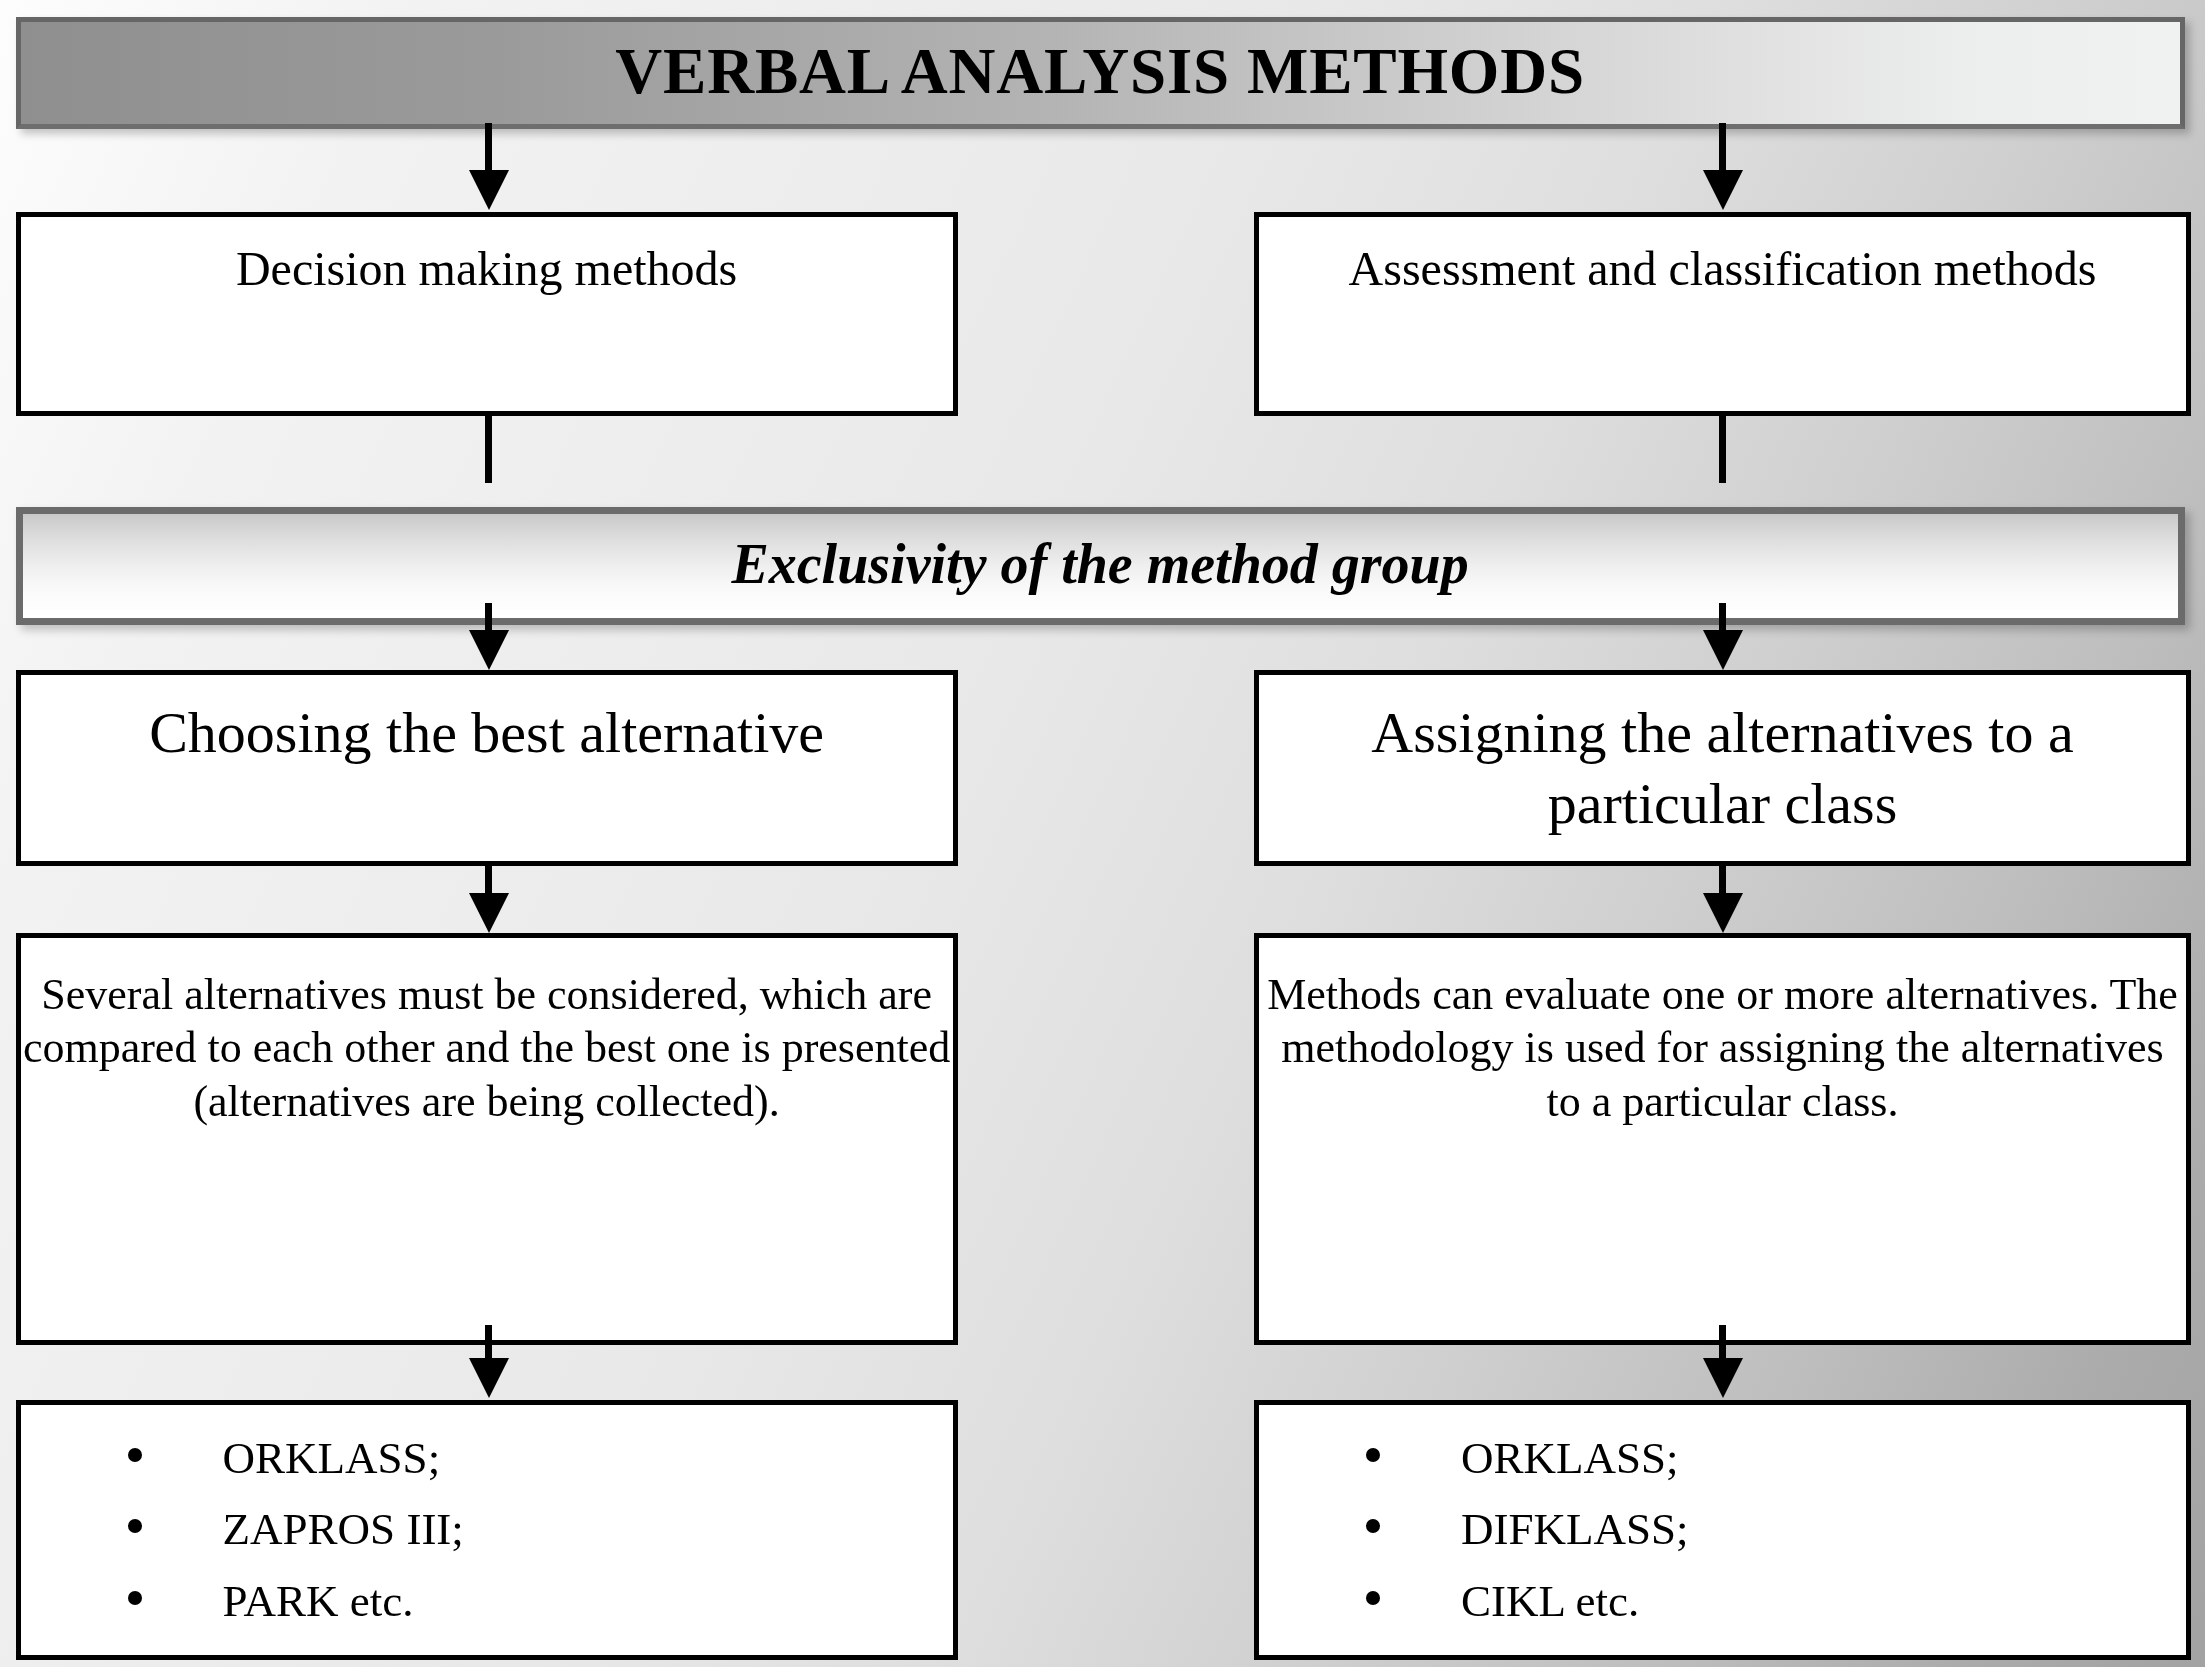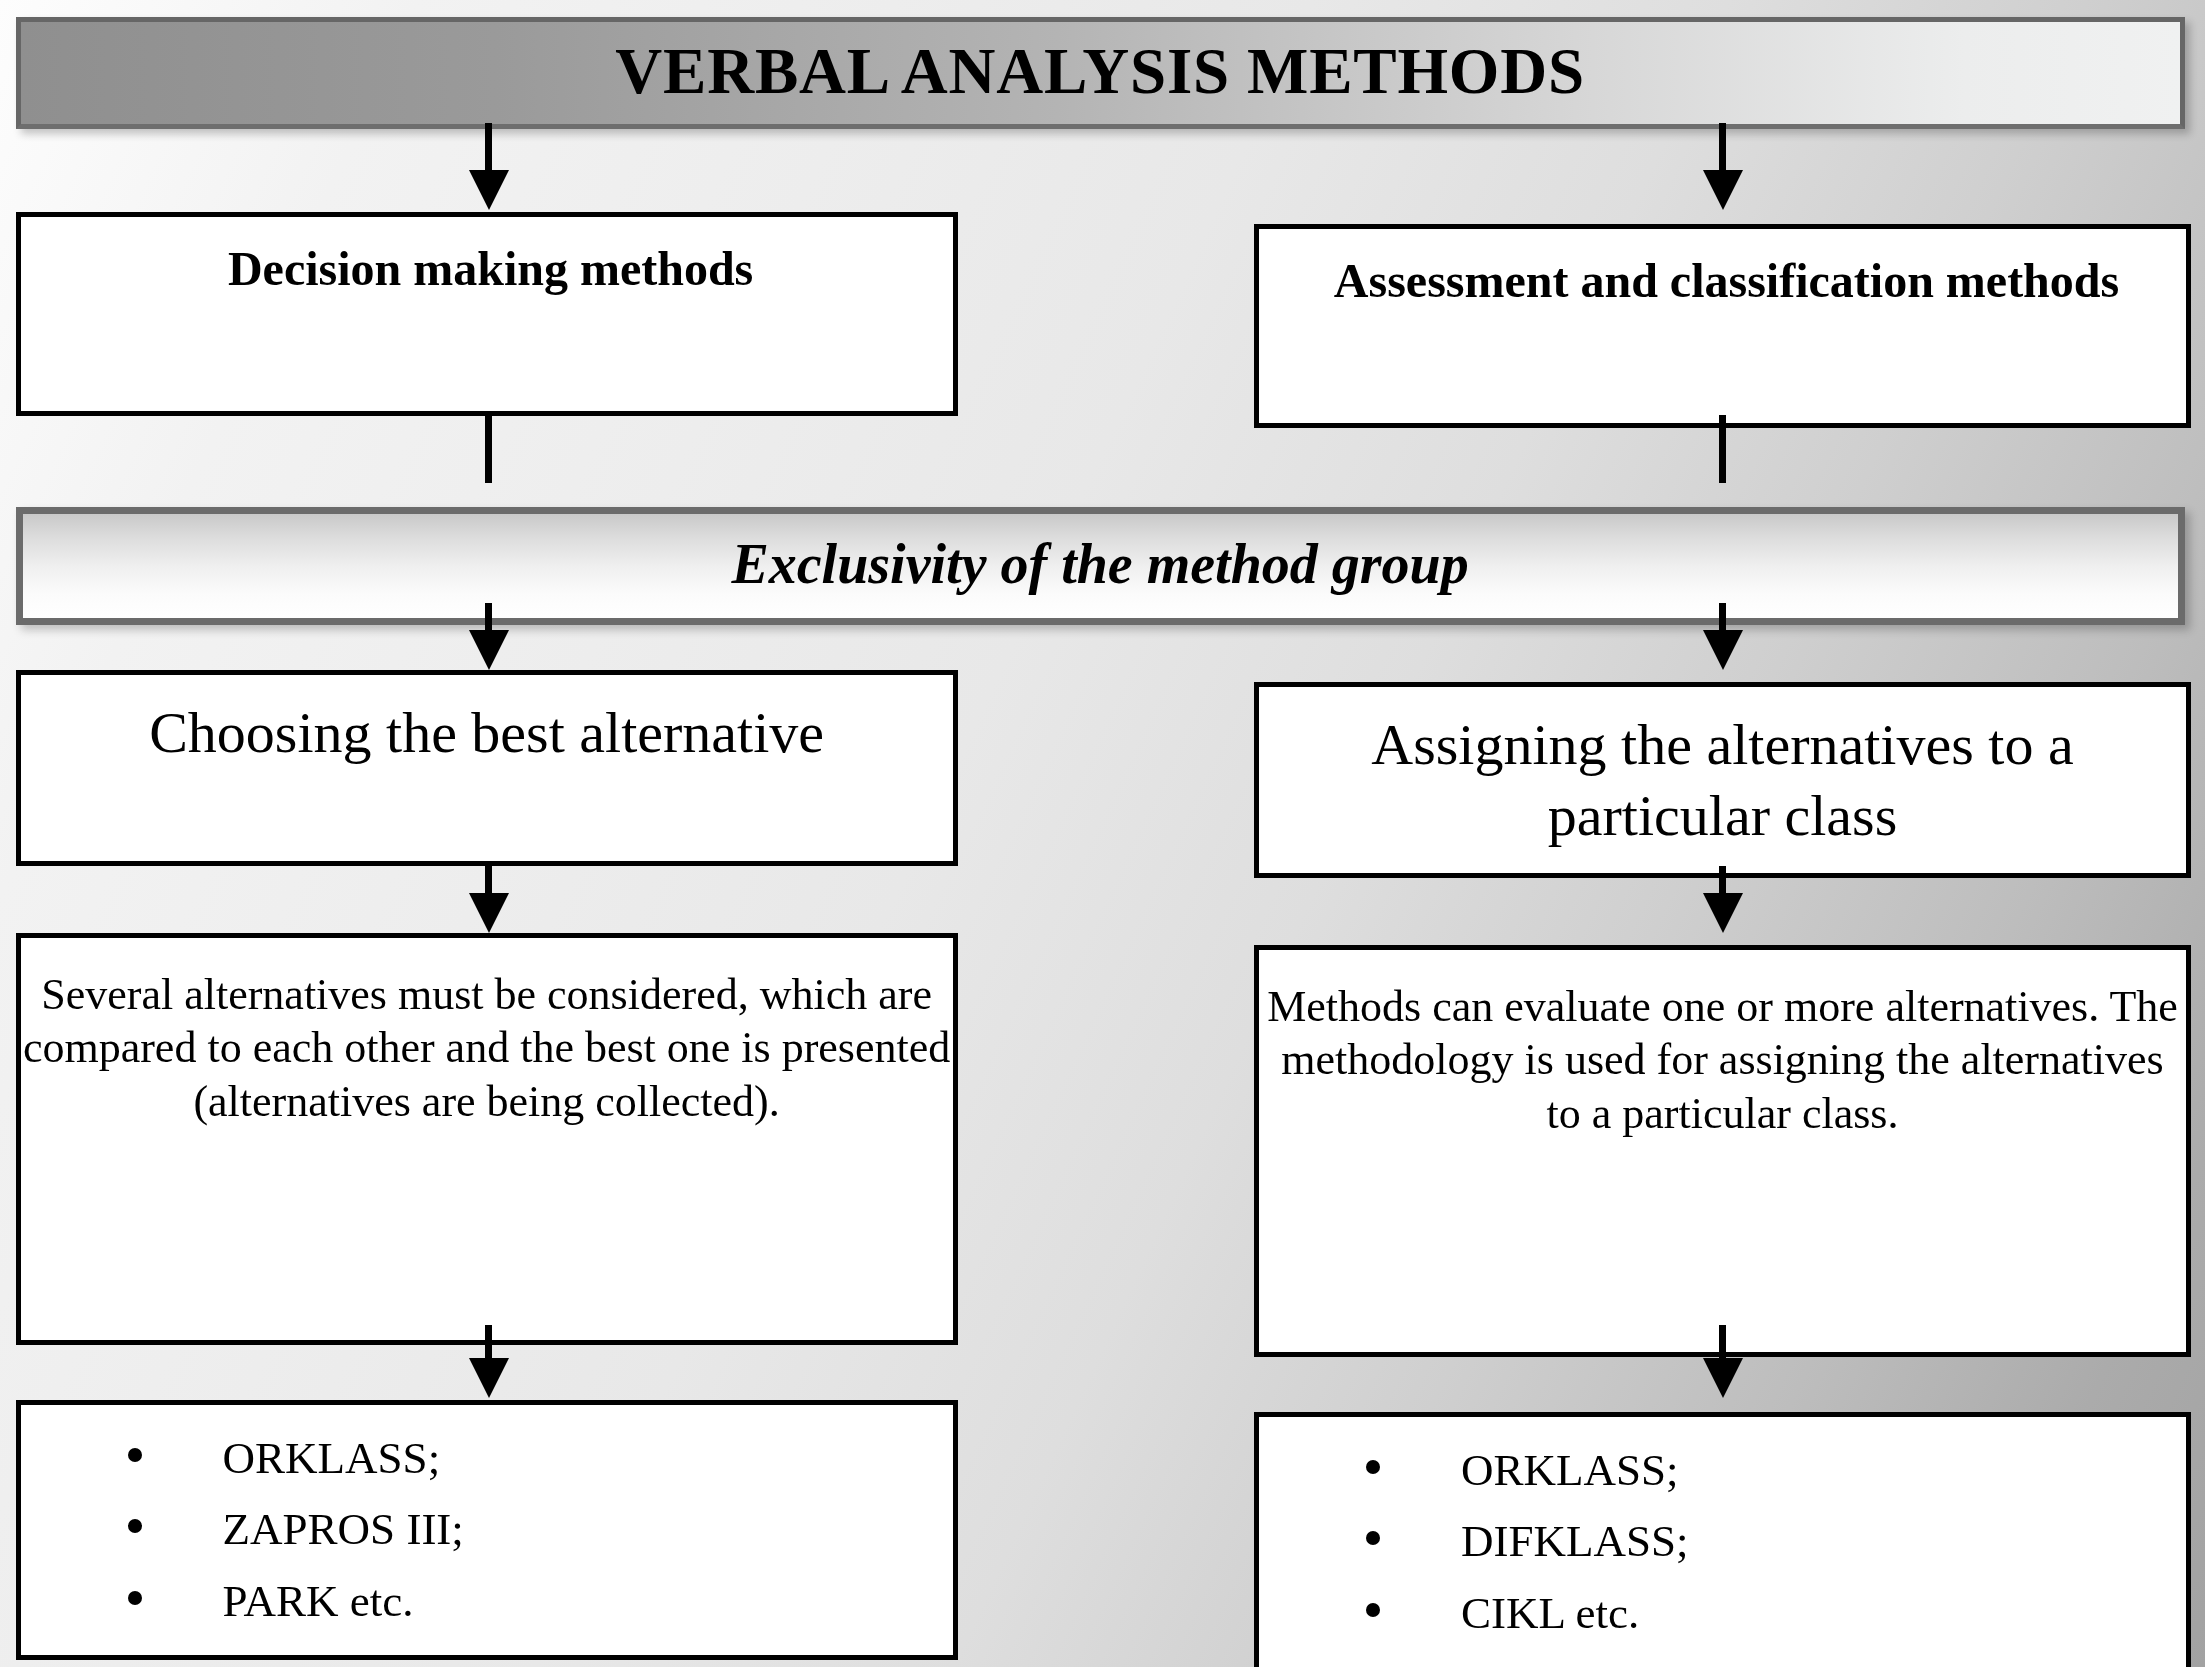--- a/index.html
+++ b/index.html
@@ -82,29 +82,29 @@
     color: #000;
   }
   .box .box-text {
     text-align: center;
     line-height: 1.22;
     width: 100%;
   }
 
   
   .col-left  { left: 15.6px;   width: 942px; }
-  .col-right { left: 1254px; width: 937px; margin-top: 12px; }
+  .col-right { left: 1254px; width: 937px; }
 
   
   .row-cat  { top: 212px;  height: 204px;  justify-content: flex-start; }
   .row-goal { top: 670px;  height: 196px;  justify-content: flex-start; }
   .row-desc { top: 933px; height: 412px;  justify-content: flex-start; }
   .row-list { top: 1400px; height: 260px;  justify-content: flex-start; }
 
-  .cat-text  { font-size: 48px; font-weight: bold; padding-top: 23px; padding-left: 8px; }
+  .cat-text  { font-size: 48px; font-weight: normal; padding-top: 23px; }
   .goal-text { font-size: 58px; font-weight: normal; padding-top: 23px; }
   .desc-text { font-size: 44px; font-weight: normal; padding-top: 29.5px; }
 
   
   .bullet-list {
     list-style: none;
     margin: 0;
     padding: 31px 0 0 0;
     width: 100%;
     font-size: 45px;

